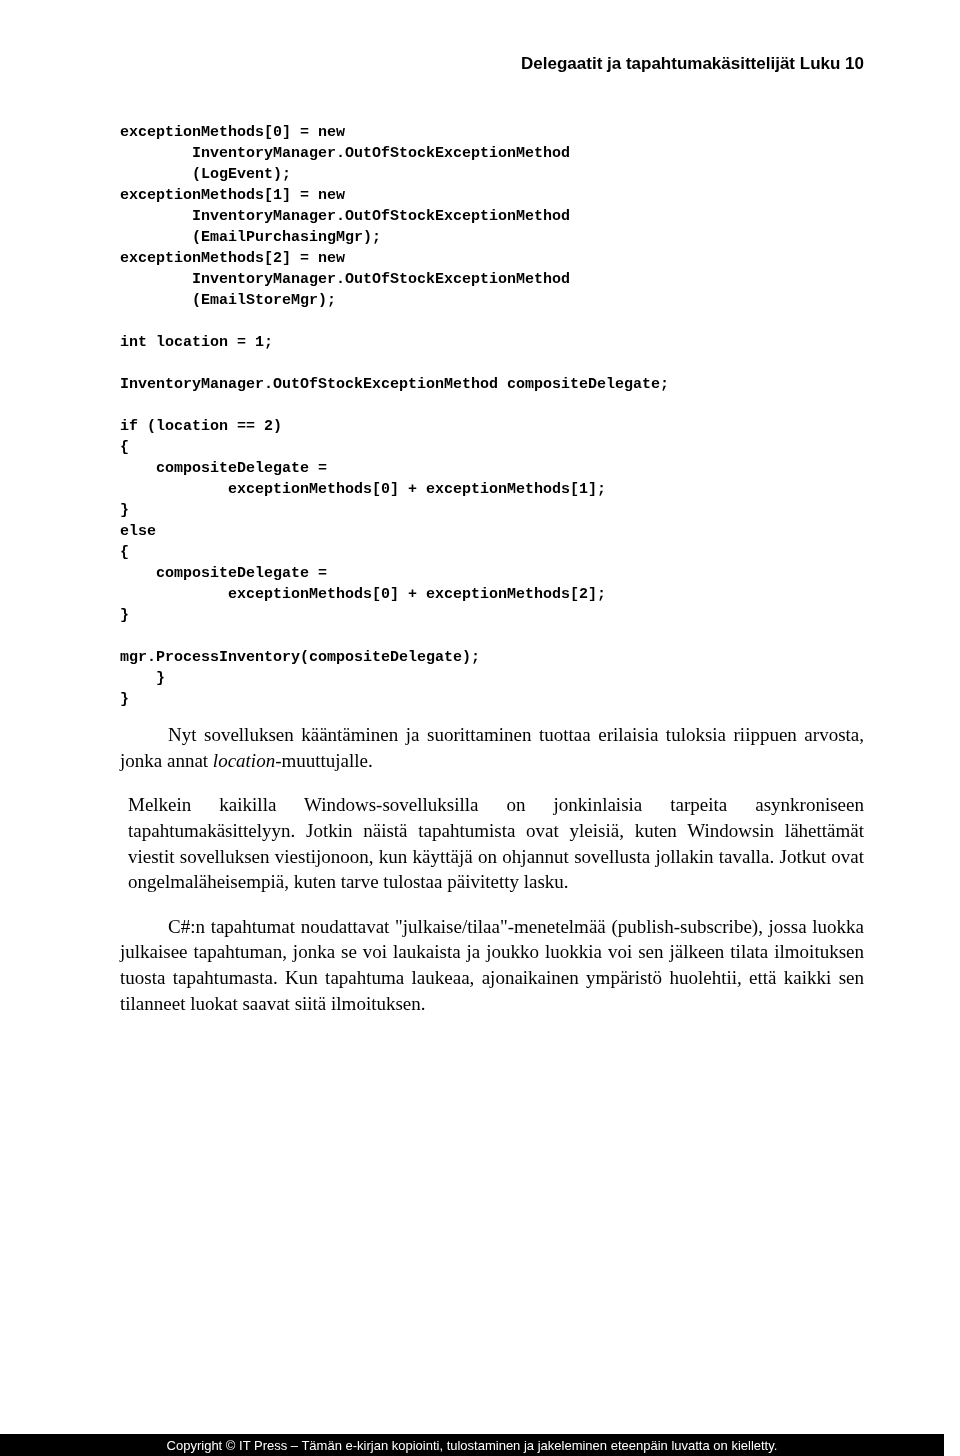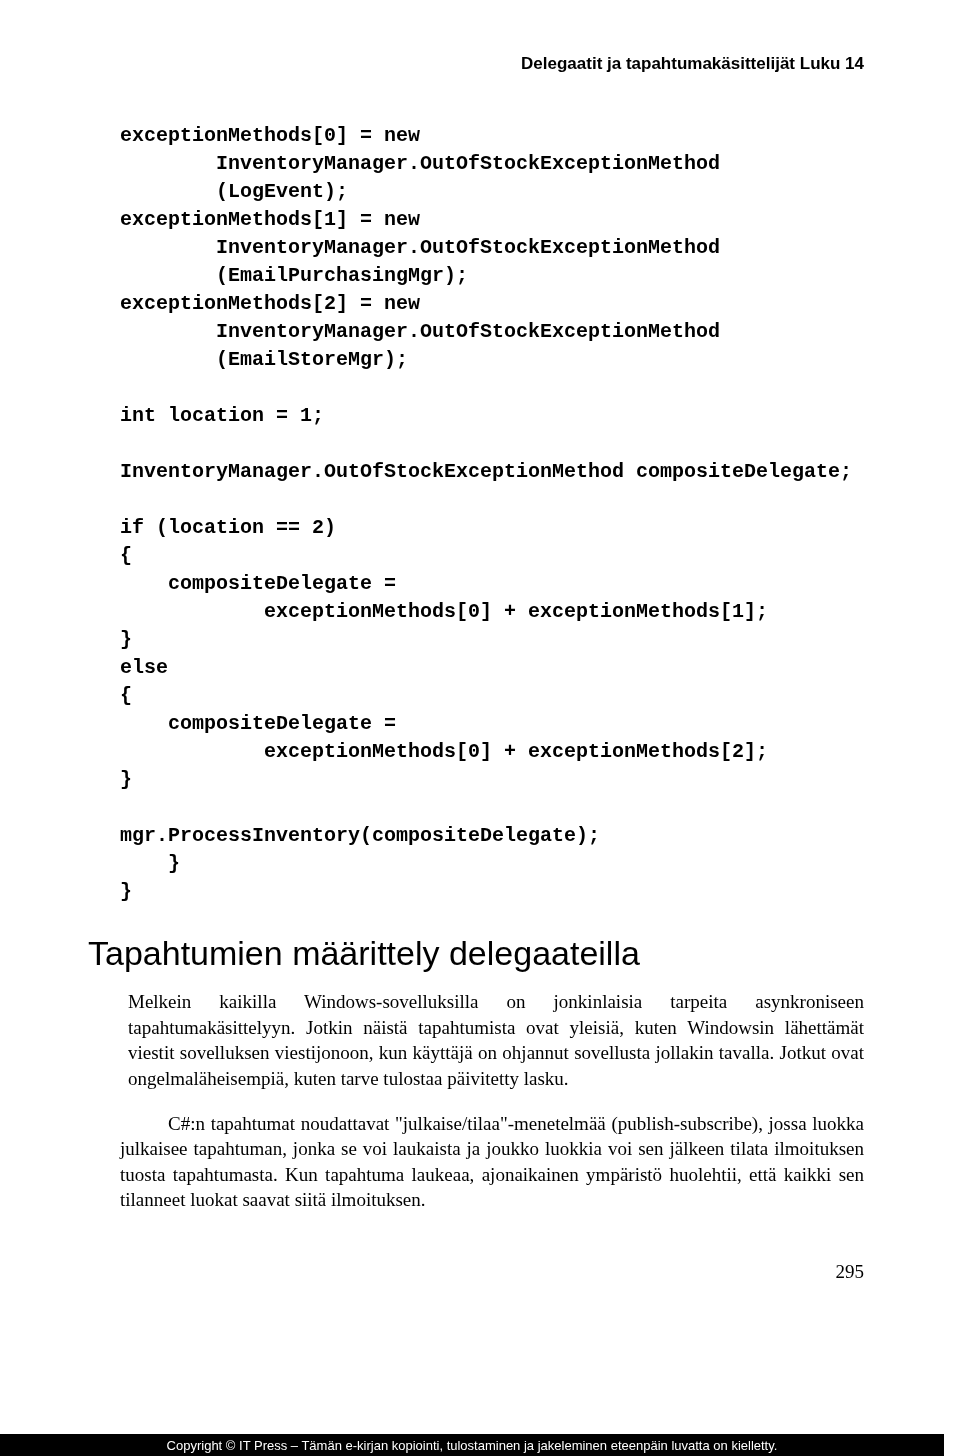--- a/index.html
+++ b/index.html
@@ -20,21 +20,21 @@
   }
   .running-header {
     font-family: Arial, Helvetica, sans-serif;
     font-size: 17px;
     font-weight: bold;
     text-align: right;
     margin-bottom: 48px;
   }
   pre.code {
     font-family: 'Courier New', Courier, monospace;
-    font-size: 20px;
+    font-size: 15px;
     line-height: 1.4;
     white-space: pre;
     margin: 0;
     font-weight: bold;
   }
   .body-text {
     font-size: 19px;
     line-height: 1.35;
     text-align: justify;
     margin-top: 12px;
@@ -66,21 +66,21 @@
     font-family: Arial, Helvetica, sans-serif;
     font-size: 13px;
     text-align: center;
     padding: 4px 0 3px;
   }
 </style>
 </head>
 <body>
 
 <div class="page">
-  <div class="running-header">Delegaatit ja tapahtumakäsittelijät   Luku 14</div>
+  <div class="running-header">Delegaatit ja tapahtumakäsittelijät   Luku 10</div>
 
   <pre class="code">exceptionMethods[0] = new
         InventoryManager.OutOfStockExceptionMethod
         (LogEvent);
 exceptionMethods[1] = new
         InventoryManager.OutOfStockExceptionMethod
         (EmailPurchasingMgr);
 exceptionMethods[2] = new
         InventoryManager.OutOfStockExceptionMethod
         (EmailStoreMgr);
@@ -97,22 +97,23 @@
 else
 {
     compositeDelegate =
             exceptionMethods[0] + exceptionMethods[2];
 }
 
 mgr.ProcessInventory(compositeDelegate);
     }
 }</pre>
 
+  <p class="body-text first">
+    <span>Nyt sovelluksen kääntäminen ja suorittaminen tuottaa erilaisia tuloksia riippuen arvosta, jonka annat </span><span class="italic">location</span><span>-muuttujalle.</span>
+  </p>
 
-  <h2 class="section">Tapahtumien määrittely delegaateilla</h2>
 
   <p class="body-text flush">Melkein kaikilla Windows-sovelluksilla on jonkinlaisia tarpeita asynkroniseen tapahtumakäsittelyyn. Jotkin näistä tapahtumista ovat yleisiä, kuten Windowsin lähettämät viestit sovelluksen viestijonoon, kun käyttäjä on ohjannut sovellusta jollakin tavalla. Jotkut ovat ongelmaläheisempiä, kuten tarve tulostaa päivitetty lasku.</p>
   <p class="body-text indented">C#:n tapahtumat noudattavat "julkaise/tilaa"-menetelmää (publish-subscribe), jossa luokka julkaisee tapahtuman, jonka se voi laukaista ja joukko luokkia voi sen jälkeen tilata ilmoituksen tuosta tapahtumasta. Kun tapahtuma laukeaa, ajonaikainen ympäristö huolehtii, että kaikki sen tilanneet luokat saavat siitä ilmoituksen.</p>
 
-  <div class="page-number">295</div>
 
   <div class="footer-bar">Copyright © IT Press – Tämän e-kirjan kopiointi, tulostaminen ja jakeleminen eteenpäin luvatta on kielletty.</div>
 </div>
 
 </body></html>

